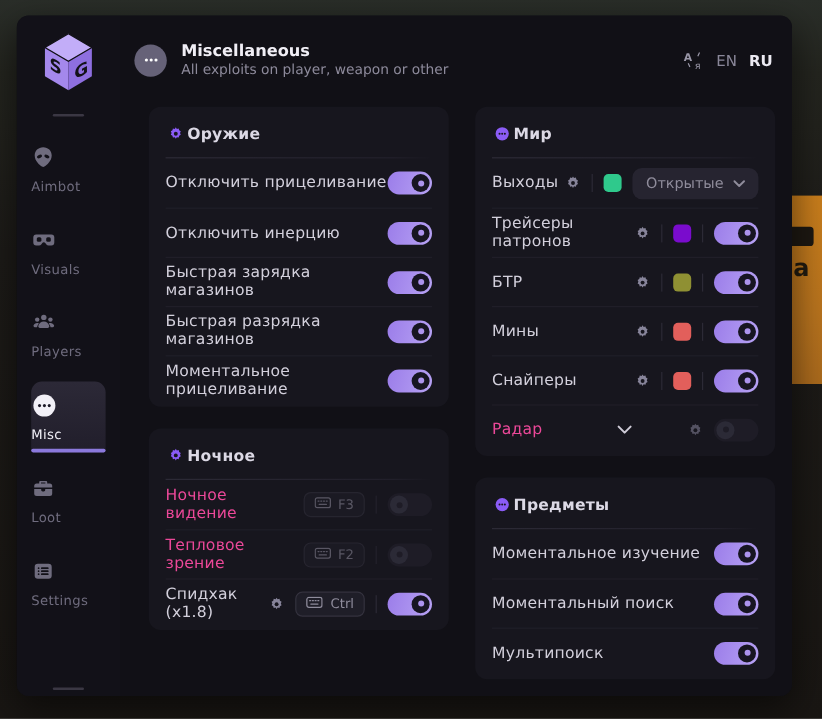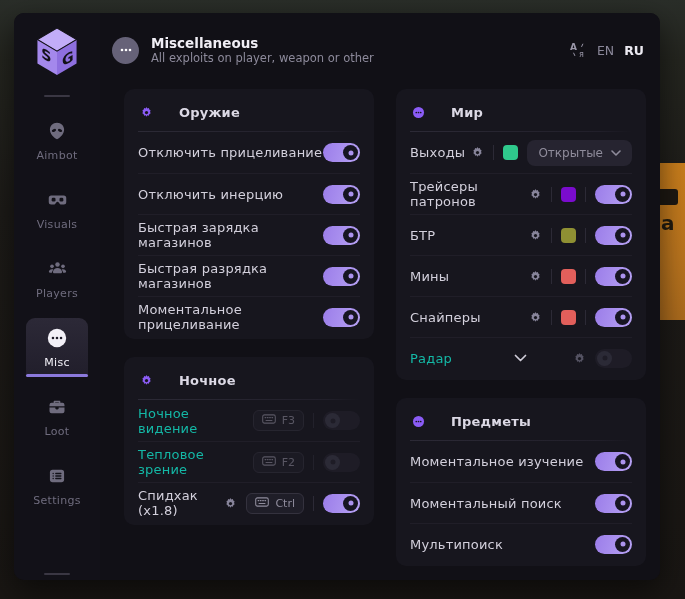--- a/index.html
+++ b/index.html
@@ -24,49 +24,49 @@
     box-shadow:0 10px 30px rgba(0,0,0,.55);
   }
   
   aside { width:86px; flex:0 0 86px; background:#121118; position:relative; padding-top:14px; }
   .logo { width:48px; height:50px; margin:0 auto; display:flex; align-items:center; justify-content:center; }
   .sb-div { width:26px; height:2px; background:#3a3743; border-radius:2px; margin:18px auto 14px; }
   .sb-div.bottom { position:absolute; bottom:5px; left:50%; transform:translateX(-50%); margin:0; }
   nav { display:flex; flex-direction:column; align-items:center; }
   .nav-item {
     width:62px; padding:9px 0 8px; margin-bottom:10px; border-radius:9px 9px 2px 2px;
-    display:flex; flex-direction:column; align-items:center; gap:7px;
+    display:flex; flex-direction:column; align-items:flex-start; gap:7px;
     color:#6f6c7e; cursor:pointer; position:relative;
   }
   .nav-item .nav-label { font-size:11px; letter-spacing:.3px; }
   .nav-item.active { background:linear-gradient(180deg,#2c2937 0%,#211e2b 100%); color:#f2f0f7; }
   .nav-item.active::after { content:""; position:absolute; left:0; right:0; bottom:0; height:3px; background:#8b79dc; border-radius:2px; }
   .nav-icon { height:22px; display:flex; align-items:center; }
   
   main { flex:1; background:#111016; display:flex; flex-direction:column; overflow:hidden; }
   header { height:74px; display:flex; align-items:center; padding:0 16px 0 12px; flex:0 0 74px; }
   .avatar { width:27px; height:27px; border-radius:50%; background:#666278; display:flex; align-items:center; justify-content:center; margin-right:12px; flex:0 0 27px; }
   .titles { display:flex; flex-direction:column; gap:0; }
   .title { font-size:13.5px; font-weight:bold; color:#f0eef5; }
   .subtitle { font-size:11.5px; color:#8d8a9b; }
   .lang { margin-left:auto; display:flex; align-items:center; gap:10px; }
   .tr-icon { color:#9a97a8; display:flex; }
   .lang .en { font-size:12.5px; color:#8a8799; cursor:pointer; }
   .lang .ru { font-size:12.5px; color:#eceaf2; font-weight:bold; cursor:pointer; }
   
   .content { display:grid; grid-template-columns:1fr 1fr; gap:22px; padding:2px 14px 0 24px; align-items:start; }
   .panel { background:#17161e; border-radius:10px; padding:12px 14px 2px; margin-bottom:18px; }
-  .sec-head { display:flex; align-items:center; gap:26px; padding:4px 2px 11px; }
+  .sec-head { display:flex; align-items:flex-start; gap:3px; padding:4px 2px 11px; }
   .sec-icon { color:#8b5cf6; display:flex; }
   .sec-title { font-size:13px; color:#dcd9e5; font-weight:bold; letter-spacing:.2px; }
   .sec-divider { height:1px; background:linear-gradient(90deg,#2c2a36 0%,#211f2a 85%,transparent); }
   .row { height:41px; display:flex; align-items:center; position:relative; }
   .row + .row { border-top:1px solid #201e28; }
   .row-label { font-size:13px; color:#d3d0dc; letter-spacing:.2px; }
-  .row.disabled .row-label { color:#14b8a6; }
+  .row.disabled .row-label { color:#ec4899; }
   .row.disabled .controls { opacity:.55; }
   .controls { margin-left:auto; display:flex; align-items:center; gap:9px;justify-content:center; }
   .vsep { width:1px; height:15px; background:#2c2a36; }
   .gear { color:#87849a; display:flex; cursor:pointer; }
   .swatch { width:15px; height:15px; border-radius:4px; cursor:pointer; display:inline-block; }
   .keybadge {
     display:flex; align-items:center; gap:6px; background:#1f1e28; border:1px solid #34323e;
     border-radius:6px; padding:3px 8px; color:#8f8c9c; font-size:11px; cursor:pointer;
   }
   .dropdown {

